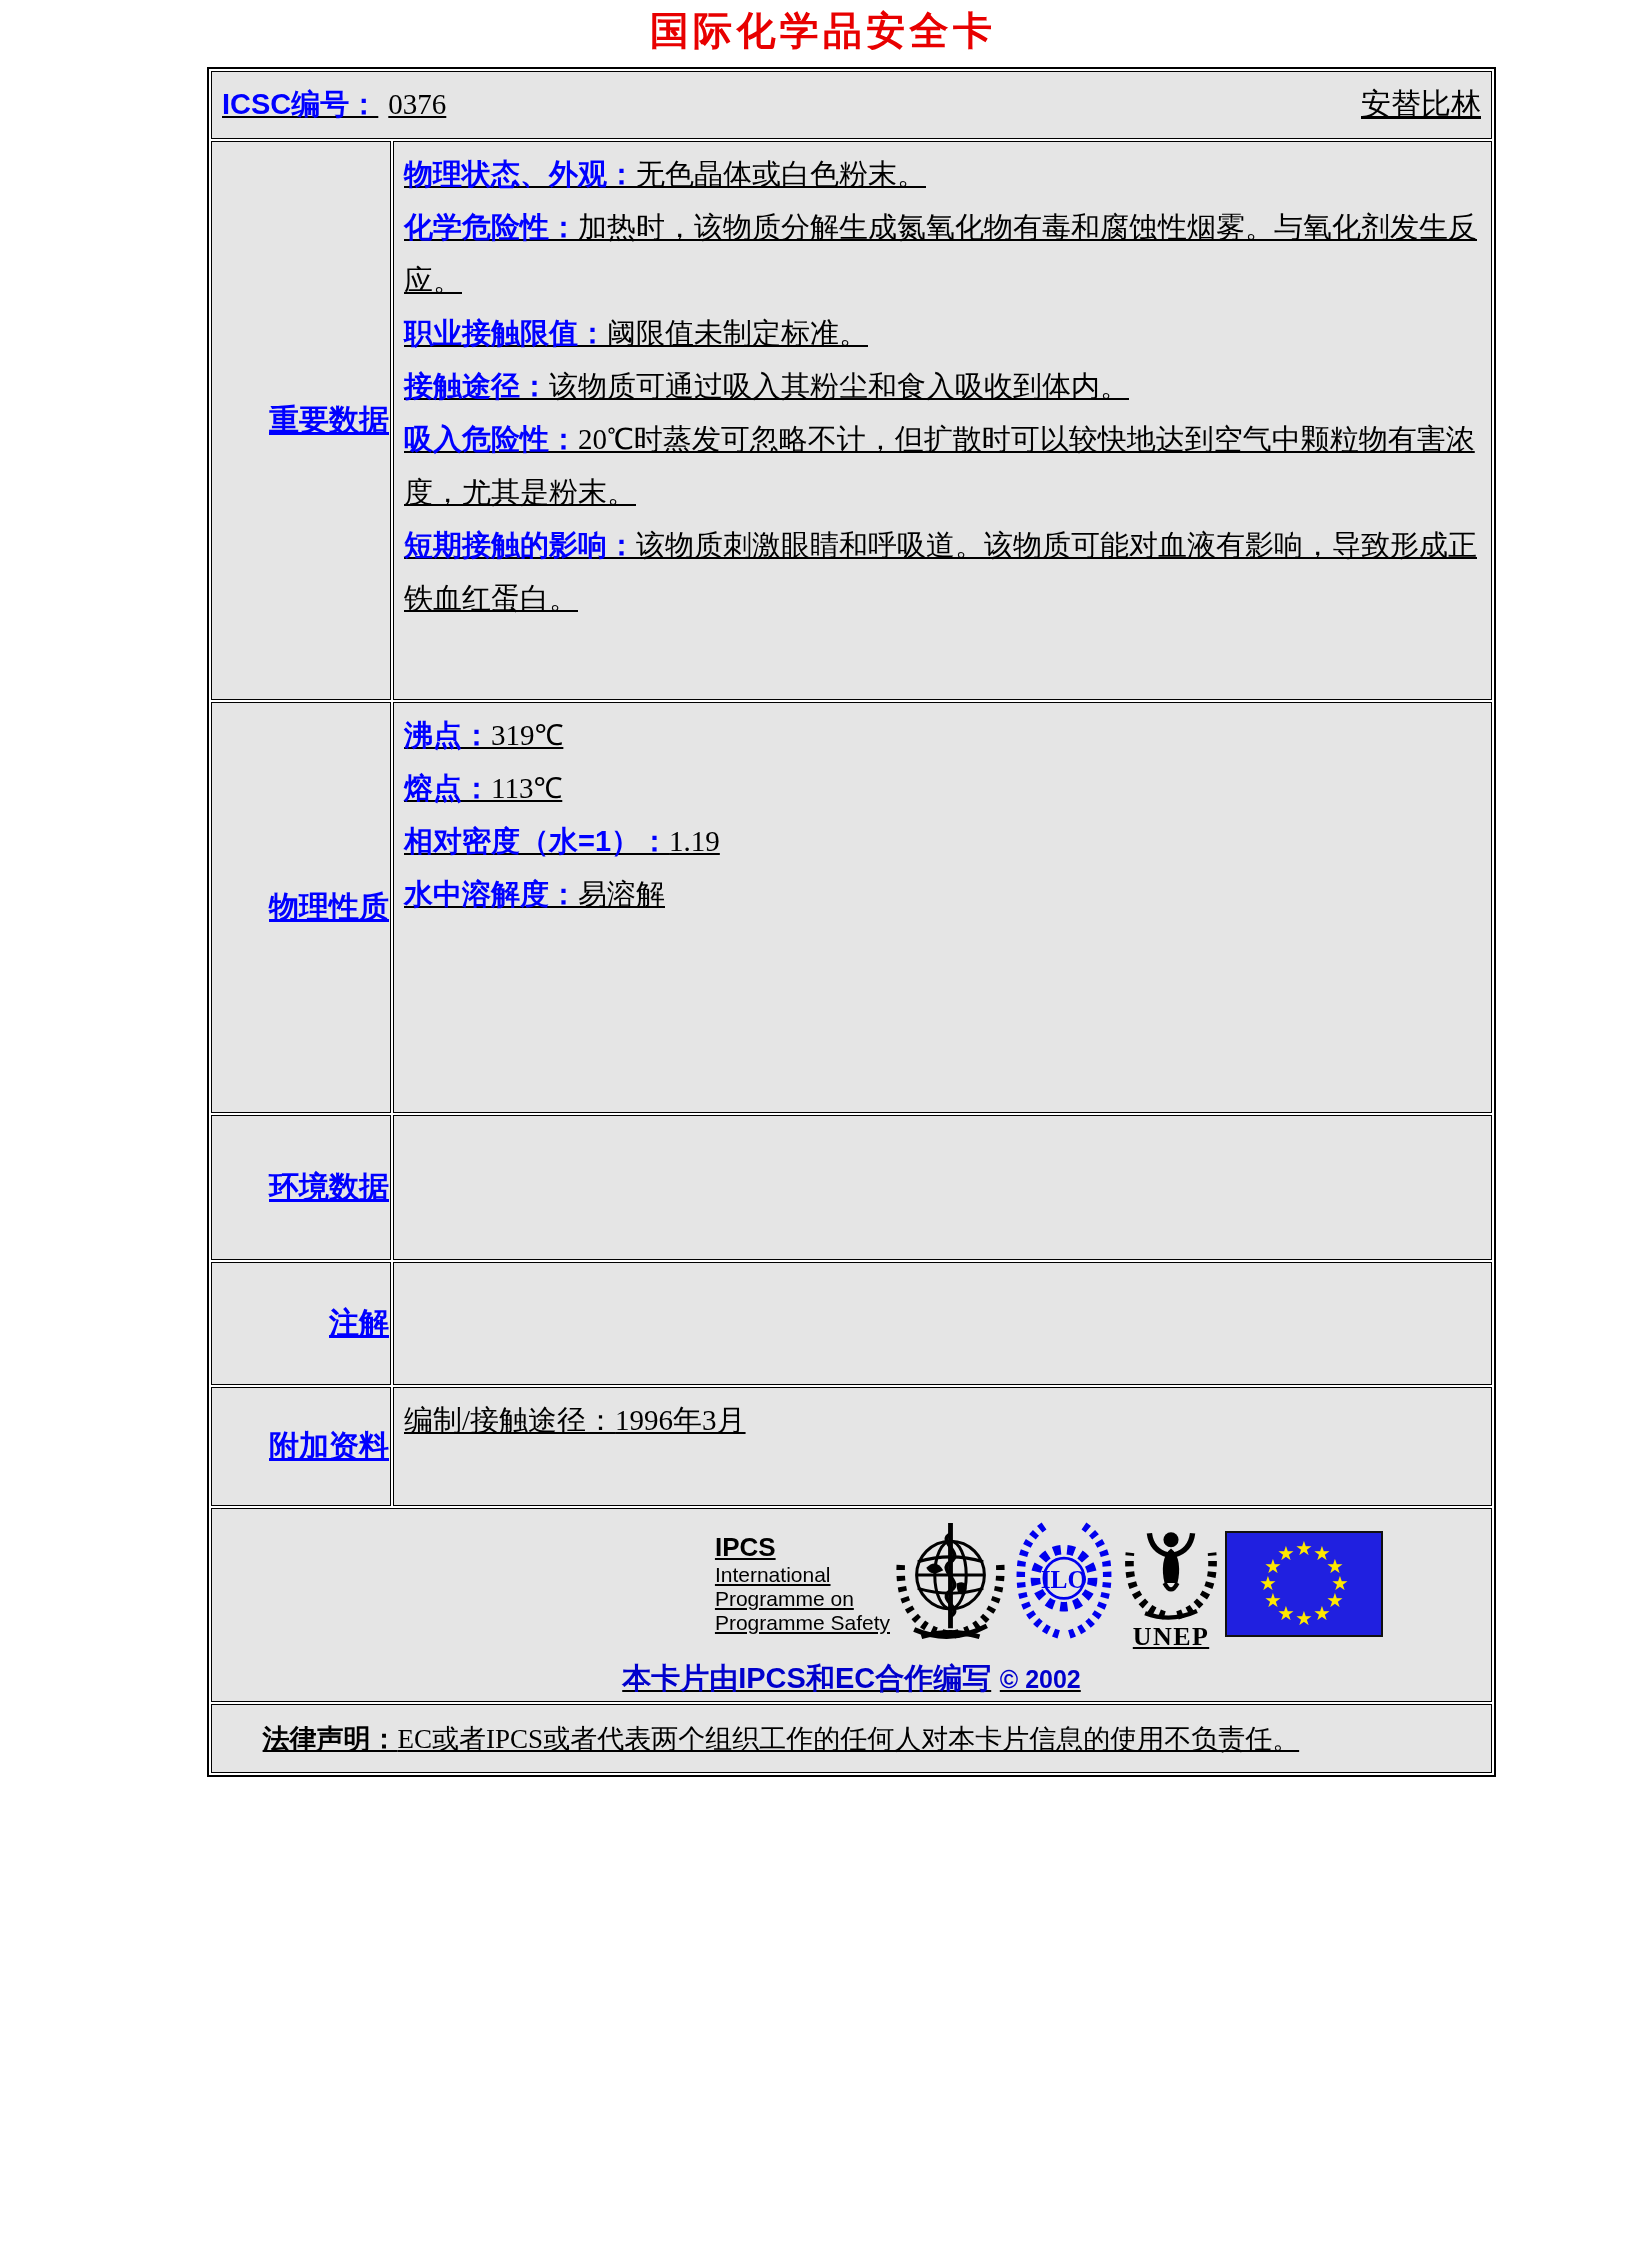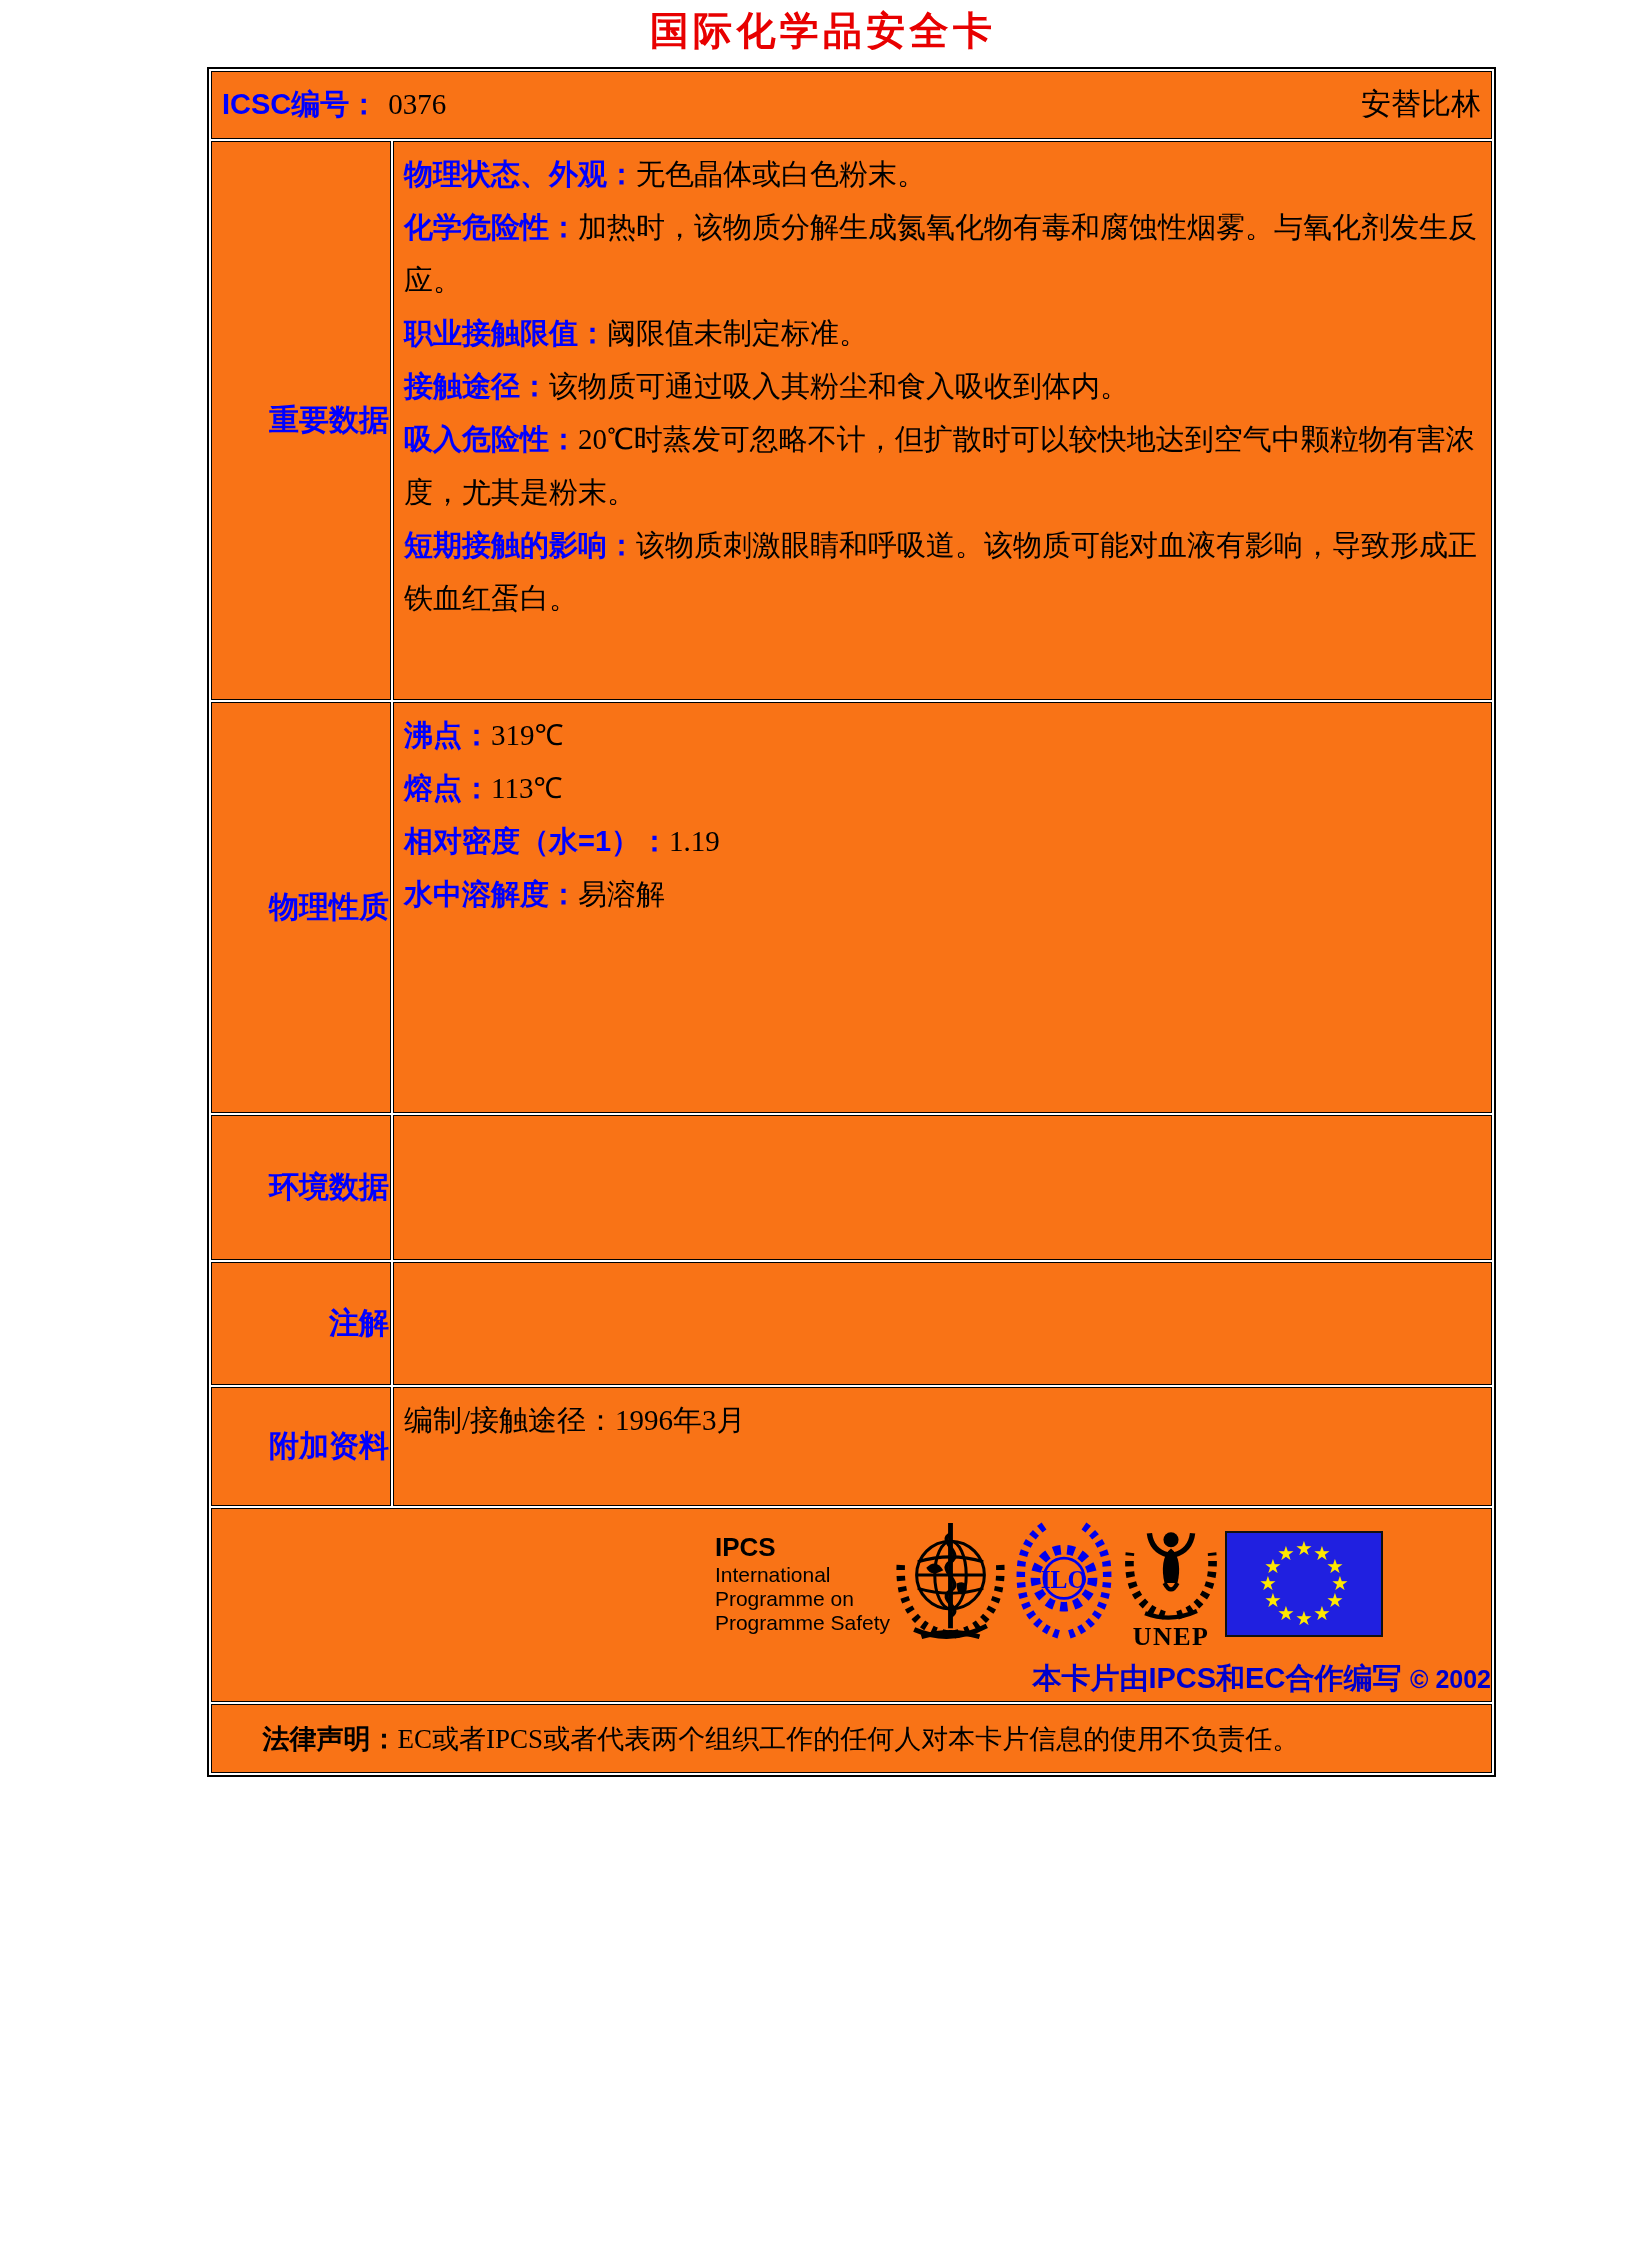--- a/index.html
+++ b/index.html
@@ -7,21 +7,21 @@
   .page-title{
     width:1646px;text-align:center;margin:4.3px 0 8.6px 0;
     font-size:39px;font-weight:bold;color:#e80000;letter-spacing:4.3px;
     font-family:"Liberation Serif",serif;
   }
   table.card{
     margin-left:207px;width:1289px;
     border:2.9px solid #000;border-collapse:separate;border-spacing:2.2px;
     table-layout:fixed;background:#fff;
   }
-  td{border:1.4px solid #000;background:#f97316;overflow:hidden;}
+  td{border:1.4px solid #000;background:#e5e5e5;overflow:hidden;text-decoration:underline;}
   col.c1{width:180px;}
   .label-cell{
     text-align:right;vertical-align:middle;
     color:#0000ff;font-weight:bold;font-size:30px;
     font-family:"Liberation Sans",sans-serif;
   }
   .content-cell{
     vertical-align:top;padding:5.7px 10px;
     font-size:29px;line-height:53px;color:#000;
     font-family:"Liberation Serif",serif;
@@ -48,21 +48,21 @@
   }
   .eu-flag{
     position:relative;width:154px;height:102px;background:#2020e0;
     border:2.2px solid #111;
   }
   .eu-star{
     position:absolute;color:#ffe800;font-size:19.4px;line-height:19.4px;
     transform:translate(-50%,-50%);
   }
   .credit-line{
-    text-align:right;margin-top:7.2px;
+    text-align:center;margin-top:7.2px;
     color:#0000cc;font-weight:bold;font-size:29px;
   }
   .credit-line .cpy{font-size:25px;font-weight:bold;margin-left:8.6px;}
   .legal-cell{padding:10px 8.6px;font-size:27px;vertical-align:middle;}
   .legal-cell .lbl{font-weight:bold;color:#000;font-family:"Liberation Sans",sans-serif;margin-left:42px;}
   .legal-cell .txt{font-family:"Liberation Serif",serif;color:#000;}
 </style>
 </head>
 <body>
 

